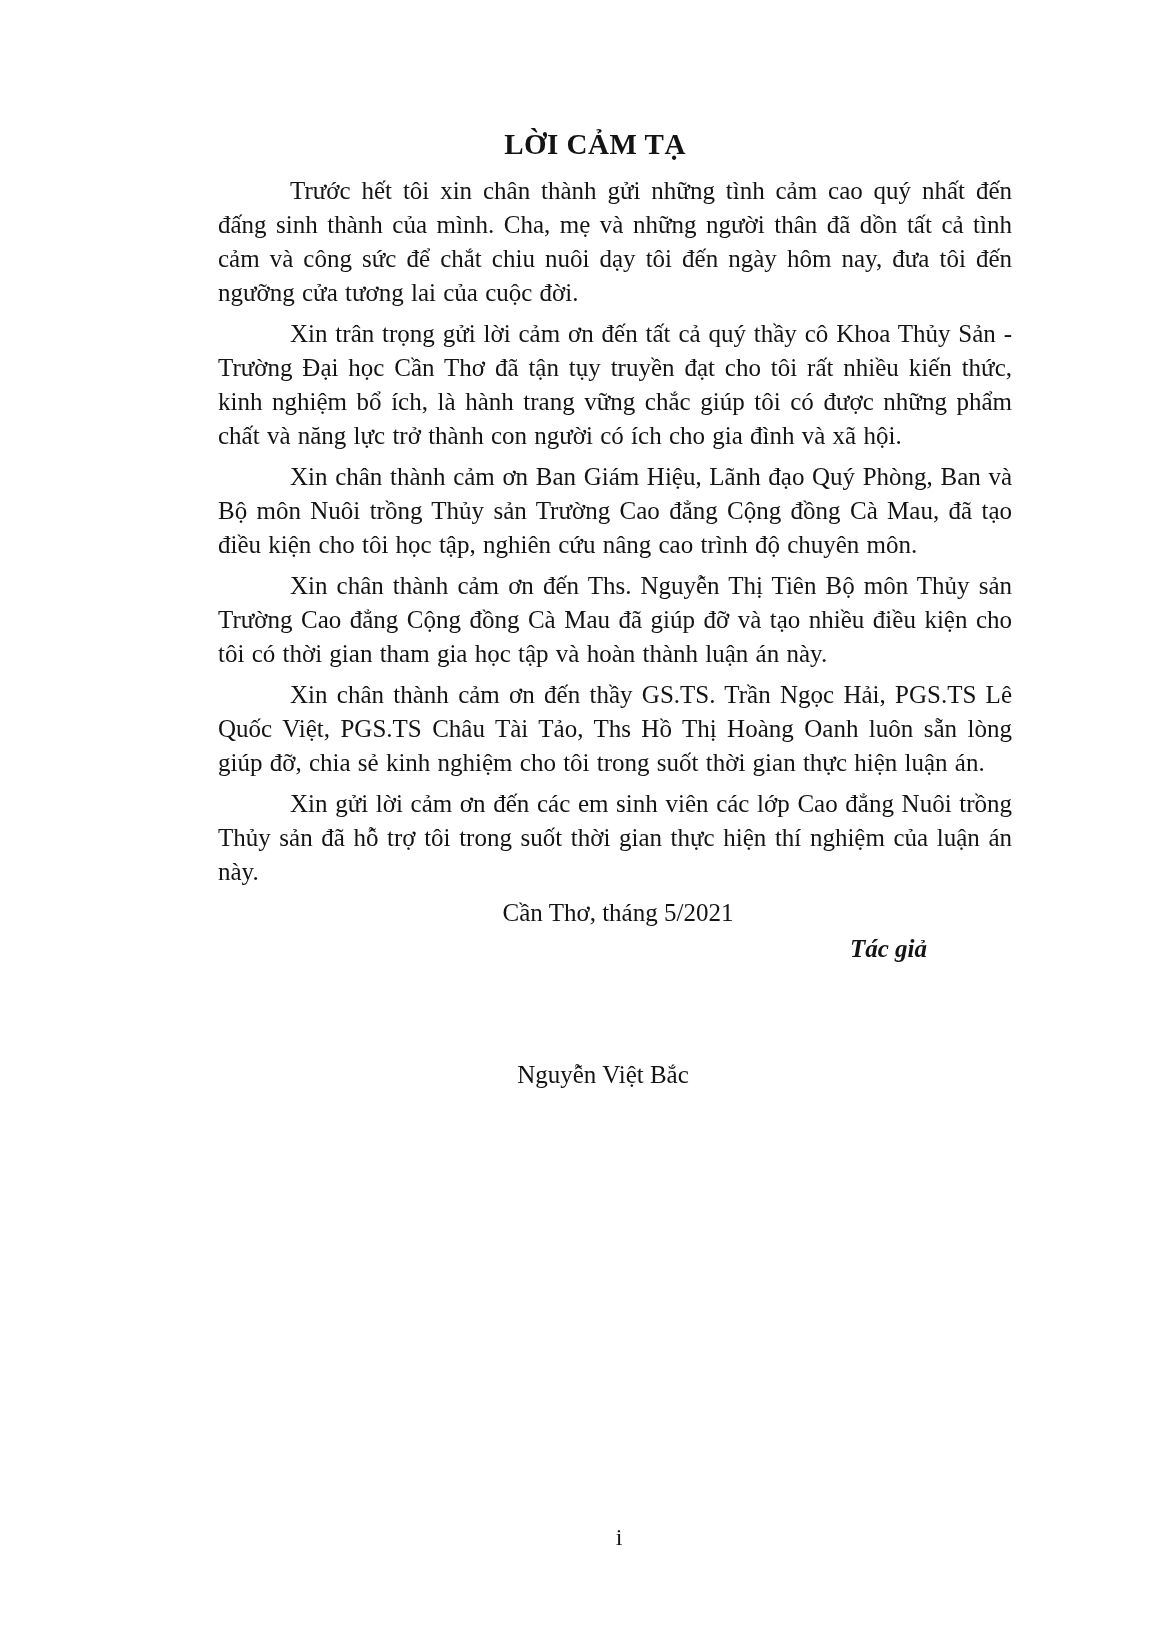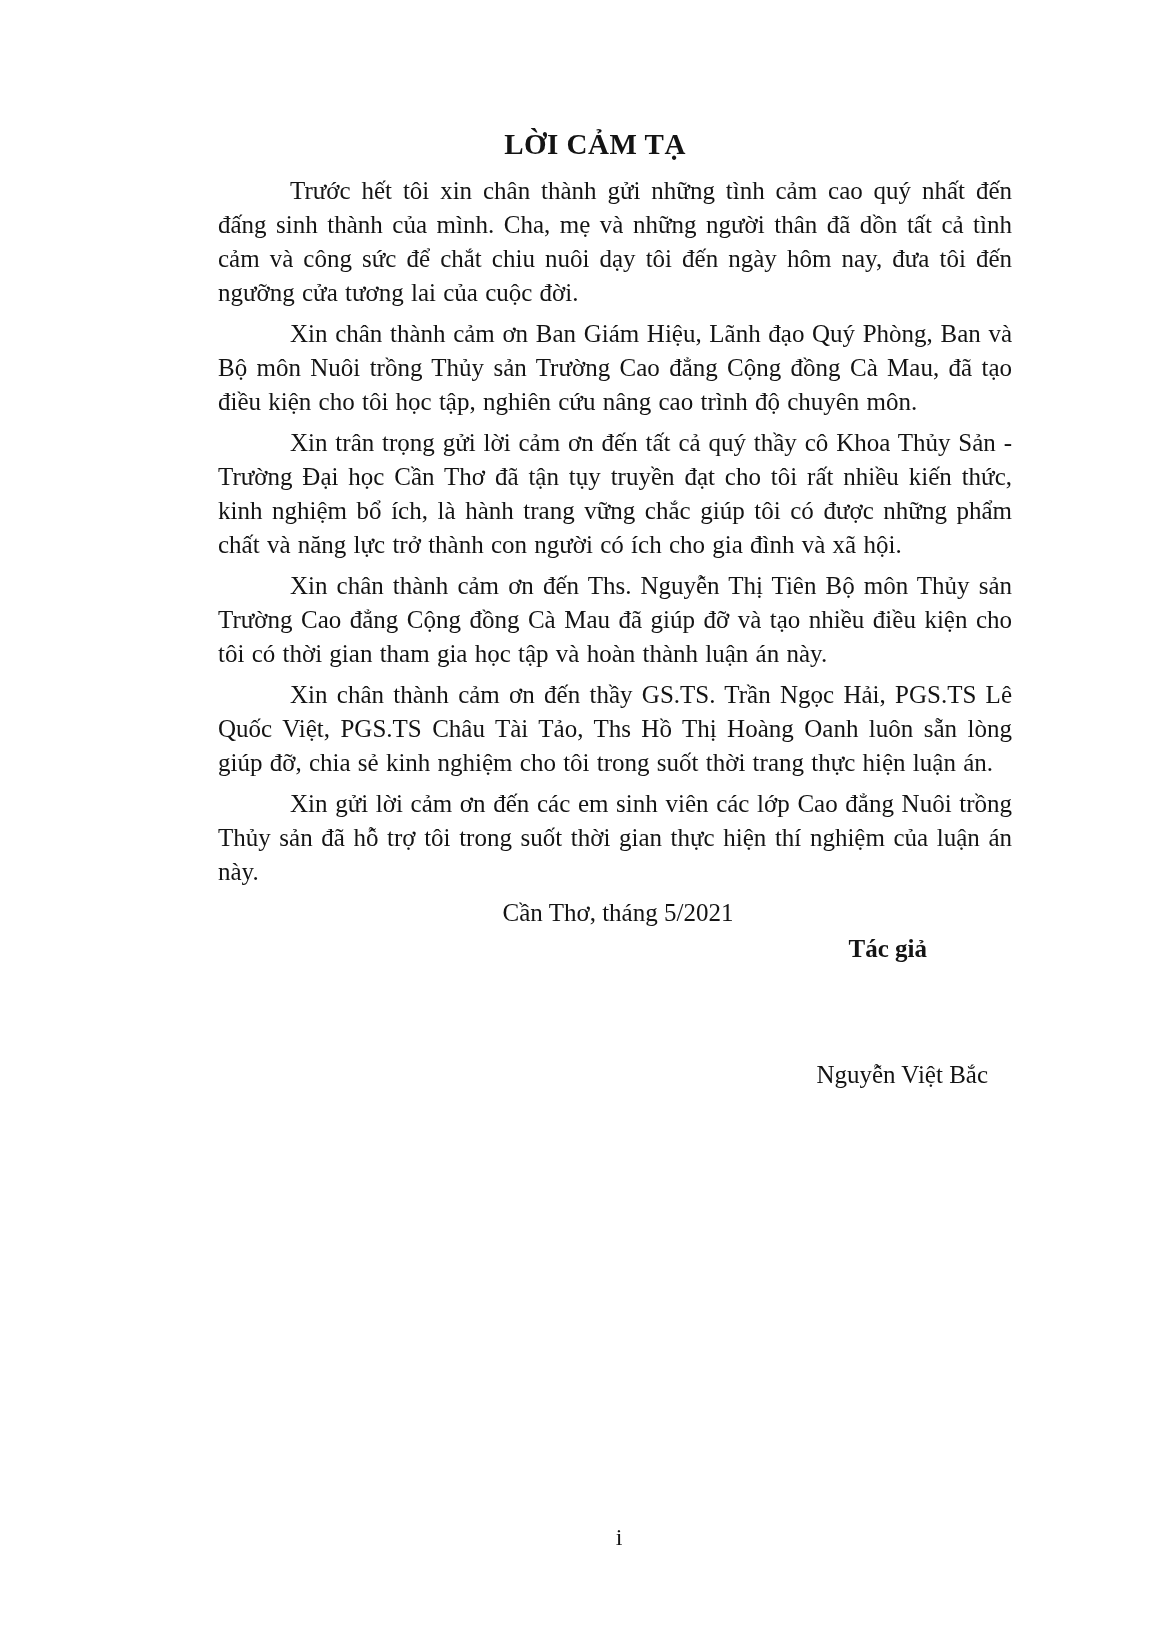--- a/index.html
+++ b/index.html
@@ -46,47 +46,48 @@
   }
   .place-date {
     text-align: center;
     padding-right: 2px;
   }
   .author-label {
     text-align: right;
     font-weight: bold;
     padding-right: 93px;
     margin-top: 2px;
+    font-style: italic;
   }
   .author-name {
-    text-align: right;
+    text-align: center;
     padding-right: 32px;
     margin-top: 92px;
   }
   .page-number {
     position: absolute;
     top: 1524px;
     left: 218px;
     width: 802px;
     text-align: center;
     font-size: 24px;
   }
 </style>
 </head>
 <body>
 
 <div class="page">
   <div class="content">
     <h1 class="doc-title">LỜI CẢM TẠ</h1>
 
     <p class="para">Trước hết tôi xin chân thành gửi những tình cảm cao quý nhất đến đấng sinh thành của mình. Cha, mẹ và những người thân đã dồn tất cả tình cảm và công sức để chắt chiu nuôi dạy tôi đến ngày hôm nay, đưa tôi đến ngưỡng cửa tương lai của cuộc đời.</p>
+    <p class="para">Xin trân trọng gửi lời cảm ơn đến tất cả quý thầy cô Khoa Thủy Sản - Trường Đại học Cần Thơ đã tận tụy truyền đạt cho tôi rất nhiều kiến thức, kinh nghiệm bổ ích, là hành trang vững chắc giúp tôi có được những phẩm chất và năng lực trở thành con người có ích cho gia đình và xã hội.</p>
     <p class="para">Xin chân thành cảm ơn Ban Giám Hiệu, Lãnh đạo Quý Phòng, Ban và Bộ môn Nuôi trồng Thủy sản Trường Cao đẳng Cộng đồng Cà Mau, đã tạo điều kiện cho tôi học tập, nghiên cứu nâng cao trình độ chuyên môn.</p>
-    <p class="para">Xin trân trọng gửi lời cảm ơn đến tất cả quý thầy cô Khoa Thủy Sản - Trường Đại học Cần Thơ đã tận tụy truyền đạt cho tôi rất nhiều kiến thức, kinh nghiệm bổ ích, là hành trang vững chắc giúp tôi có được những phẩm chất và năng lực trở thành con người có ích cho gia đình và xã hội.</p>
     <p class="para">Xin chân thành cảm ơn đến Ths. Nguyễn Thị Tiên Bộ môn Thủy sản Trường Cao đẳng Cộng đồng Cà Mau đã giúp đỡ và tạo nhiều điều kiện cho tôi có thời gian tham gia học tập và hoàn thành luận án này.</p>
-    <p class="para">Xin chân thành cảm ơn đến thầy GS.TS. Trần Ngọc Hải, PGS.TS Lê Quốc Việt, PGS.TS Châu Tài Tảo, Ths Hồ Thị Hoàng Oanh luôn sẵn lòng giúp đỡ, chia sẻ kinh nghiệm cho tôi trong suốt thời trang thực hiện luận án.</p>
+    <p class="para">Xin chân thành cảm ơn đến thầy GS.TS. Trần Ngọc Hải, PGS.TS Lê Quốc Việt, PGS.TS Châu Tài Tảo, Ths Hồ Thị Hoàng Oanh luôn sẵn lòng giúp đỡ, chia sẻ kinh nghiệm cho tôi trong suốt thời gian thực hiện luận án.</p>
     <p class="para">Xin gửi lời cảm ơn đến các em sinh viên các lớp Cao đẳng Nuôi trồng Thủy sản đã hỗ trợ tôi trong suốt thời gian thực hiện thí nghiệm của luận án này.</p>
 
     <div class="closing">
       <div class="place-date">Cần Thơ, tháng 5/2021</div>
       <div class="author-label">Tác giả</div>
       <div class="author-name">Nguyễn Việt Bắc</div>
     </div>
   </div>
 
   <div class="page-number">i</div>

